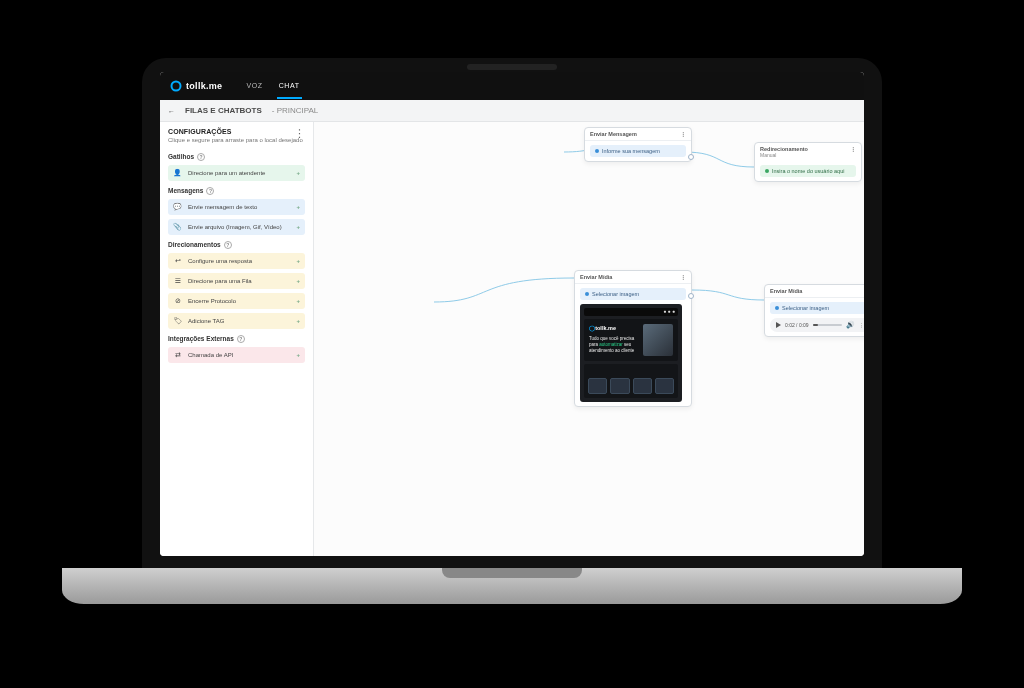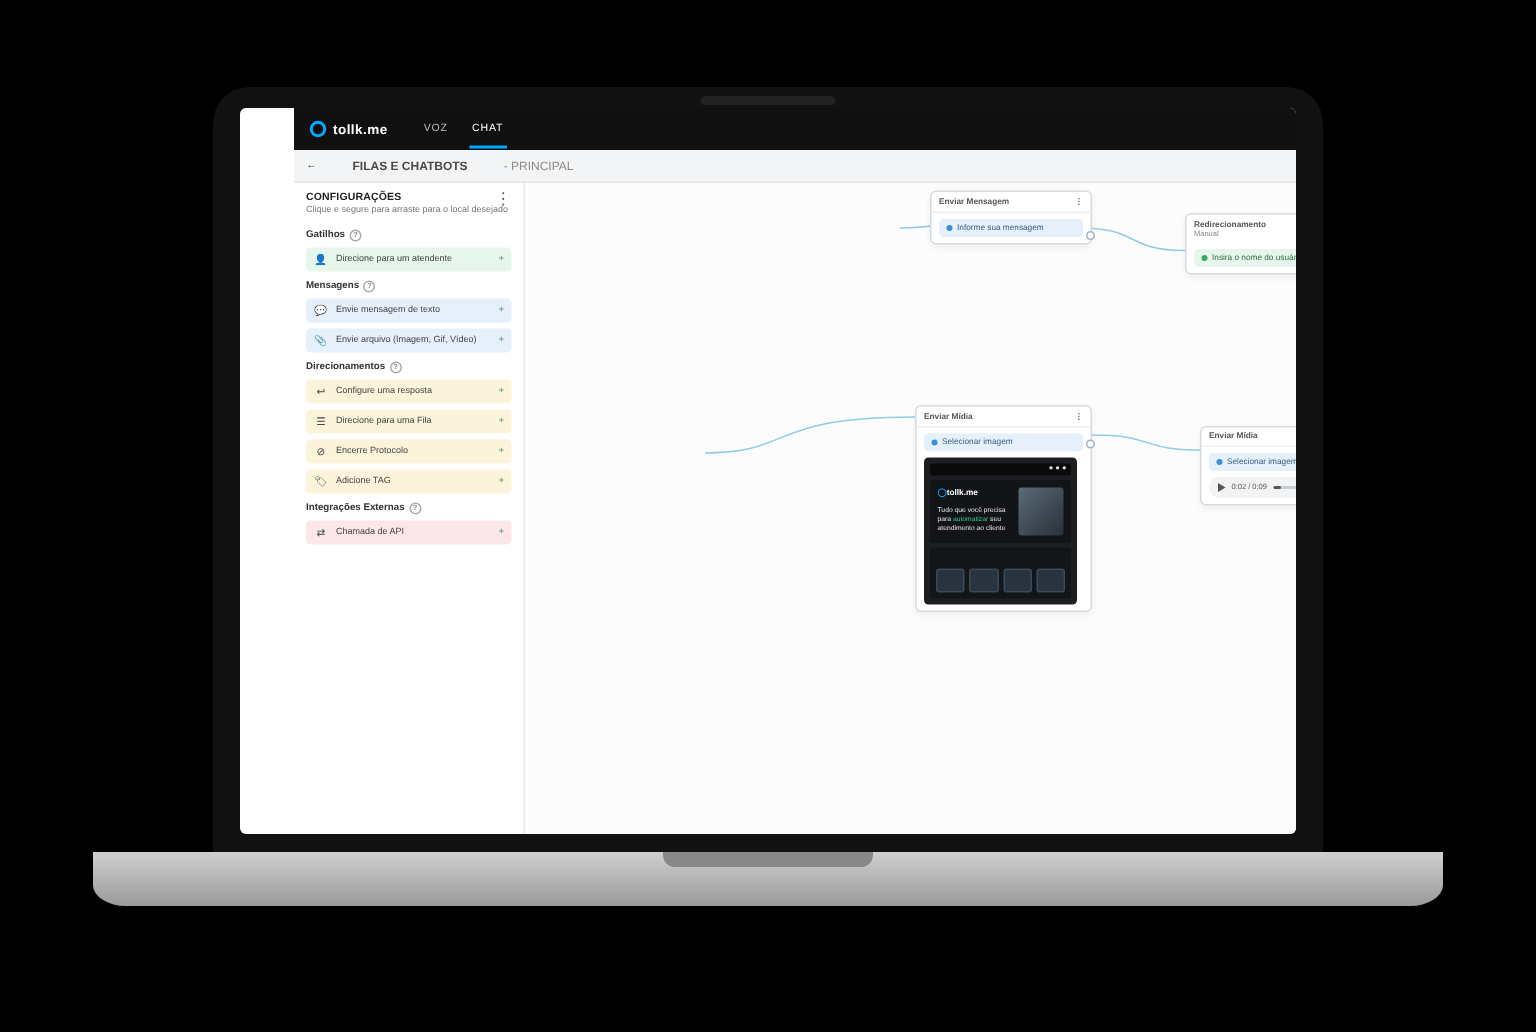--- a/index.html
+++ b/index.html
@@ -27,33 +27,33 @@
     background: linear-gradient(#cfcfcf,#9a9a9a);
     border-radius: 0 0 22px 22px / 0 0 14px 14px;
     box-shadow: 0 24px 20px rgba(0,0,0,0.5);
   }
   .laptop-base::before{
     content:""; position:absolute; top:0; left:50%; transform:translateX(-50%);
     width:140px; height:10px; background:#888; border-radius:0 0 8px 8px;
   }
 
   
-  .screen { width:100%; height:100%; background:#fff; border-radius:4px; overflow:hidden; position:relative; font-size:7px; color:#333;padding-left:36px; }
+  .screen { width:100%; height:100%; background:#fff; border-radius:4px; overflow:hidden; position:relative; font-size:7px; color:#333; }
 
   
   .topnav { height:28px; background:#101010; display:flex; align-items:center; padding:0 10px; gap:16px; }
   .logo { display:flex; align-items:center; gap:4px; }
   .logo svg{ display:block; }
   .logo-text { color:#fff; font-weight:600; font-size:9px; letter-spacing:.3px }
   .tabs { display:flex; gap:12px; margin-left:6px }
   .tab  { color:#bbb; font-size:7px; letter-spacing:.6px; padding:8px 2px; cursor:pointer }
   .tab.active { color:#fff; border-bottom:2px solid #00aaff; }
 
   
-  .crumb { height:22px; background:#f3f4f5; display:flex; align-items:center; padding:0 8px; gap:24px; border-bottom:1px solid #e3e5e7 }
+  .crumb { height:22px; background:#f3f4f5; display:flex; align-items:center; padding:0 8px; gap:10px; border-bottom:1px solid #e3e5e7 }
   .crumb .back{ color:#444; cursor:pointer }
   .crumb .ttl { font-size:8px; font-weight:700; color:#4a4a4a }
   .crumb .sub { font-size:8px; color:#8a8a8a }
 
   .workspace { display:flex; height:calc(100% - 50px); }
 
   
   .sidebar { width:154px; background:#fff; border-right:1px solid #e6e8ea; padding:6px 8px; position:relative }
   .more-icon{ position:absolute; right:8px; top:8px; color:#666; cursor:pointer; font-size:11px; line-height:7px }
   .sec-head { font-size:7px; font-weight:800; color:#222; letter-spacing:.1px; margin-bottom:2px }

